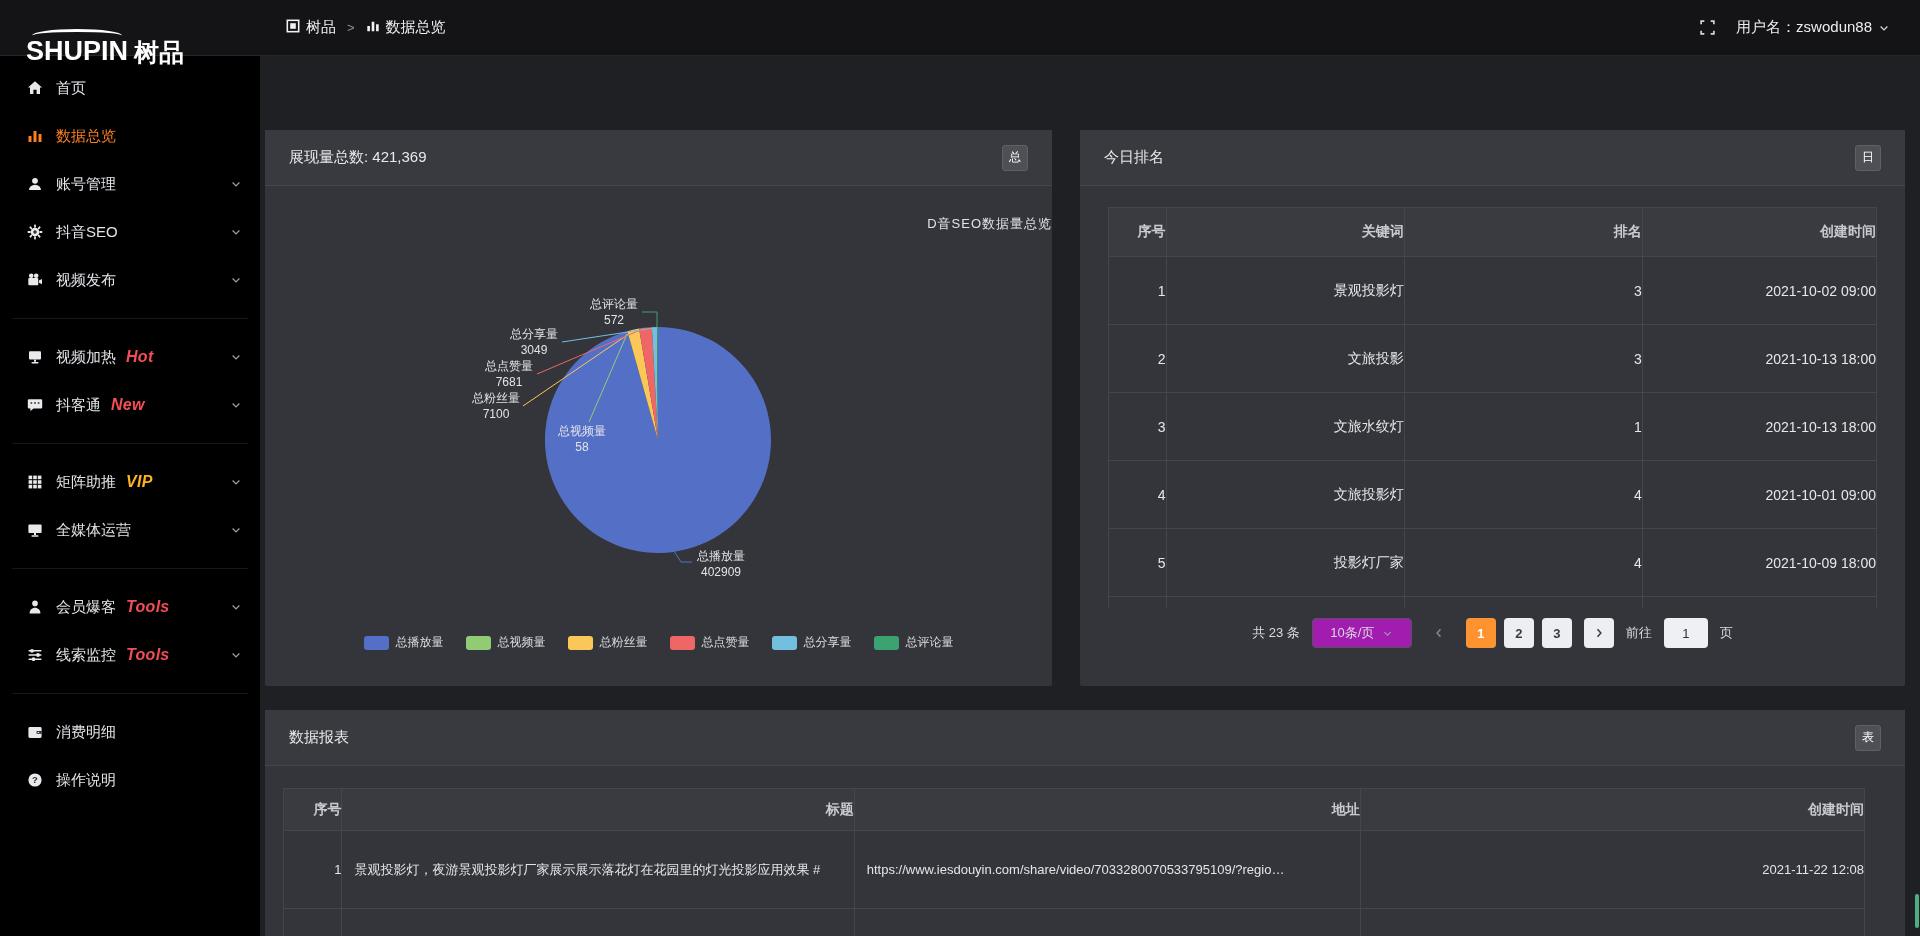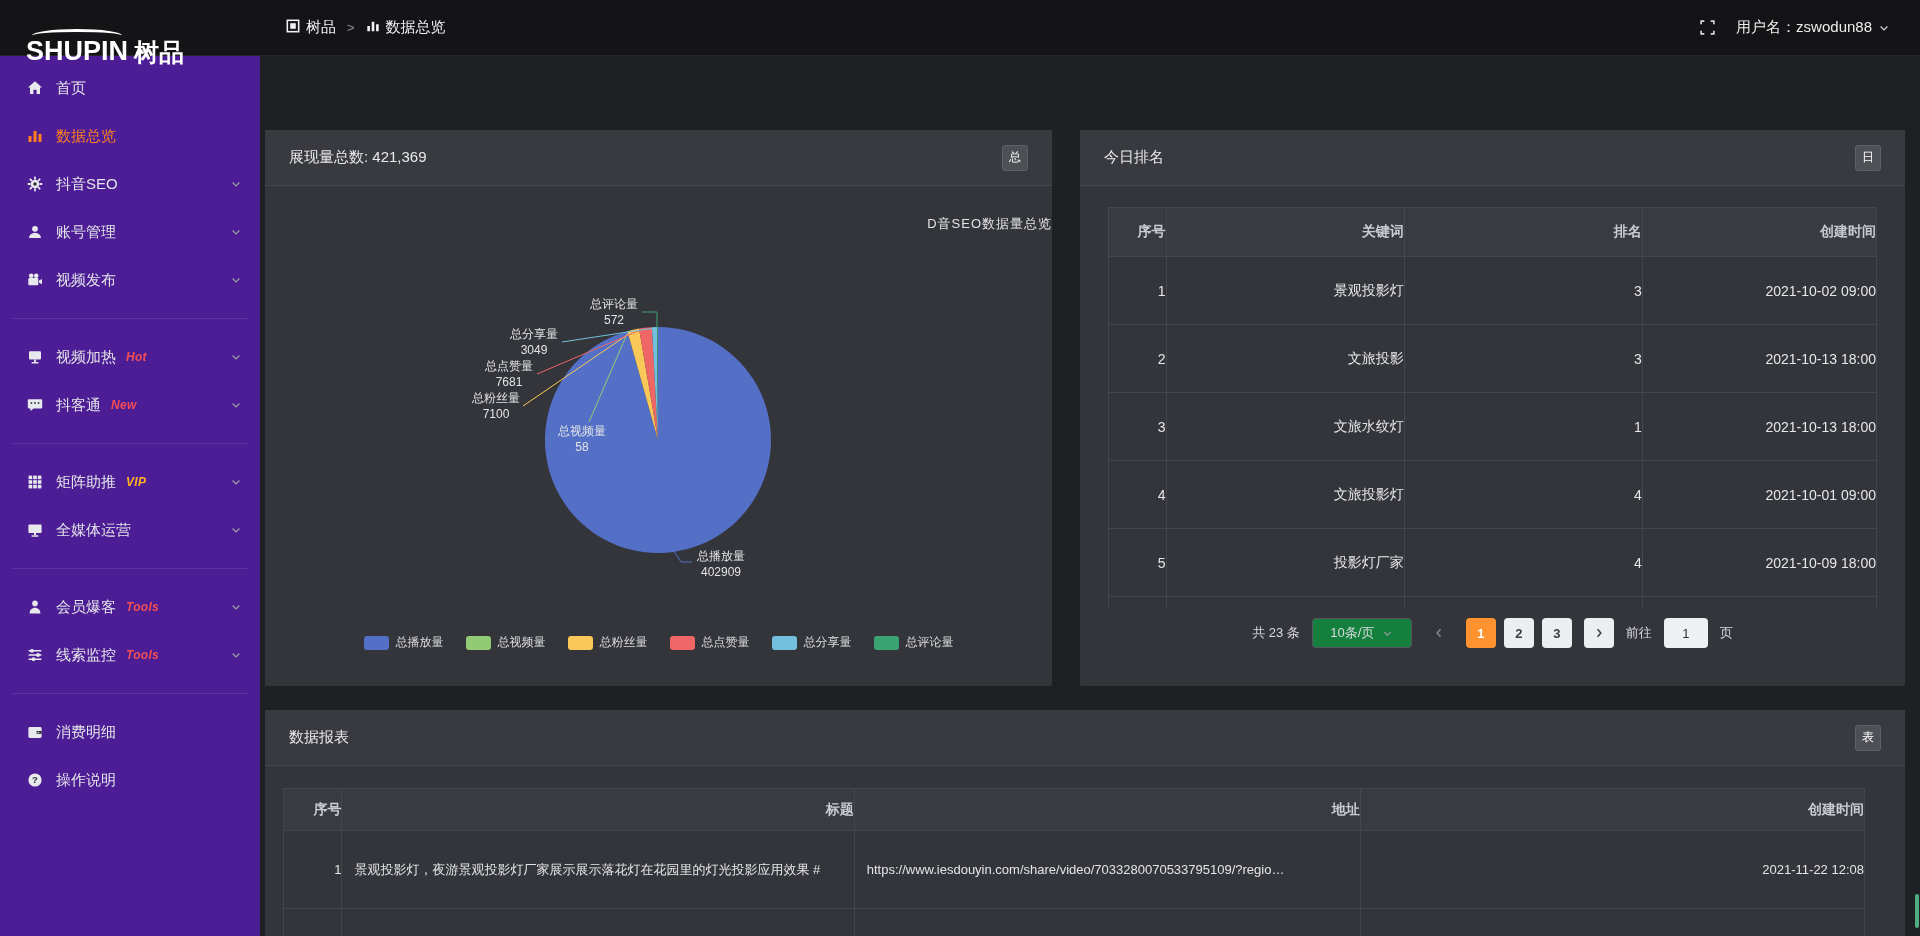--- a/index.html
+++ b/index.html
@@ -13,26 +13,26 @@
   .logo-en::before { content:""; position:absolute; top:-9px; left:6px; right:6px; height:10px; border-top:3px solid #fff; border-radius:50% 50% 0 0; }
   .logo-cn { font-size:25px; font-weight:bold; line-height:1; color:#fff; }
   .breadcrumb { display:flex; align-items:center; gap:8px; font-size:15px; margin-left:26px; color:#f0f1f4; }
   .bc-item { display:flex; align-items:center; gap:6px; cursor:pointer; }
   .bc-sep { color:#8f9197; font-size:13px; margin:0 3px; }
   .header-right { margin-left:auto; display:flex; align-items:center; gap:20px; padding-right:30px; font-size:15px; color:#eceded; }
   .fs-btn { display:flex; cursor:pointer; color:#d4d5d8; }
   .user-wrap { display:flex; align-items:center; gap:6px; cursor:pointer; }
 
   
-  .sidebar { position:absolute; top:56px; left:0; width:260px; height:880px; background:#4c1d95; padding-top:8px; }
+  .sidebar { position:absolute; top:56px; left:0; width:260px; height:880px; background:#000000; padding-top:8px; }
   .side-item { height:48px; display:flex; align-items:center; padding:0 18px 0 26px; font-size:15px; color:#e3e4e8; cursor:pointer; }
   .side-item .icon { width:17px; height:17px; display:flex; align-items:center; justify-content:center; color:#e8e9ec; margin-right:13px; flex:none; }
   .side-item.active { color:#ff7f1f; }
   .side-item.active .icon { color:#ff7f1f; }
-  .side-badge { font-style:italic; font-weight:bold; font-size:12px; margin-left:10px; letter-spacing:0.3px; }
+  .side-badge { font-style:italic; font-weight:bold; font-size:16px; margin-left:10px; letter-spacing:0.3px; }
   .side-chevron { margin-left:auto; color:#9b9da3; display:flex; }
   .side-divider { height:1px; background:rgba(255,255,255,0.09); margin:14px 12px; }
 
   
   .main { position:absolute; left:260px; top:56px; width:1660px; height:880px; }
   .tabs { position:absolute; left:7px; top:19px; display:flex; gap:12px; }
   .tab { height:31px; padding:0 15px; display:flex; align-items:center; font-size:13px; border-radius:3px; background:#3a3b40; color:#e4e5e9; cursor:pointer; }
   .tab.active { background:#ff8c17; color:#fff; font-weight:bold; }
 
   .panel { position:absolute; background:#34353a; border-radius:2px; }
@@ -54,21 +54,21 @@
   
   .tbl-wrap { margin:21px 28px 0; overflow:hidden; }
   #ranking-panel .tbl-wrap { height:401px; }
   table { width:100%; border-collapse:collapse; table-layout:fixed; }
   th,td { border:1px solid #45464c; text-align:right; }
   th { height:49px; font-size:14px; color:#c9cbd1; background:#3a3b40; font-weight:bold; }
   #ranking-panel td { height:68px; font-size:14px; color:#e6e7eb; }
   tr.partial td { height:12px; border-bottom:none; }
 
   .pagination { margin-top:10px; display:flex; align-items:center; justify-content:center; gap:12px; font-size:13px; color:#d9dadf; }
-  .page-size { width:100px; height:30px; border:1px solid #55565c; border-radius:4px; background:#15803d; display:flex; align-items:center; justify-content:center; gap:8px; cursor:pointer; color:#d9dadf; }
+  .page-size { width:100px; height:30px; border:1px solid #55565c; border-radius:4px; background:#a21caf; display:flex; align-items:center; justify-content:center; gap:8px; cursor:pointer; color:#d9dadf; }
   .page-btn { min-width:30px; height:30px; border-radius:4px; background:#eceef2; color:#3a3b40; display:flex; align-items:center; justify-content:center; font-weight:bold; cursor:pointer; font-size:13px; }
   .page-btn.current { background:#ff9330; color:#fff; }
   .page-prev { background:transparent; color:#85878d; }
   .goto-input { width:44px; height:30px; border-radius:4px; border:none; background:#eef0f3; color:#2f3033; text-align:center; font-size:13px; font-family:inherit; }
 
   #report-panel th { height:42px; }
   #report-panel td { height:78px; font-size:13px; color:#e4e5e9; }
   #report-panel .tbl-wrap { margin:22px 40px 0 18px; height:222px; }
   .cell-left { text-align:left; padding:0 12px; white-space:nowrap; overflow:hidden; }
   .url { color:#ef7722; cursor:pointer; }
@@ -127,51 +127,51 @@
       <span class="icon">
         <svg width="16" height="16" viewBox="0 0 16 16" fill="currentColor">
           <path d="M1.5 8h3v6h-3zM6.5 3h3v11h-3zM11.5 6h3v8h-3z"></path>
         </svg>
       </span>
       <span>数据总览</span>
     </div>
     <div class="side-item">
       <span class="icon">
         <svg width="16" height="16" viewBox="0 0 16 16" fill="currentColor">
+          <circle cx="8" cy="4.8" r="2.9"></circle>
+          <path d="M2 14a6 5.2 0 0 1 12 0z"></path>
+        </svg>
+      </span>
+      <span>账号管理</span>
+      <span class="side-chevron">
+        <svg width="12" height="12" viewBox="0 0 16 16" fill="none" stroke="currentColor" stroke-width="1.7">
+          <path d="M3.5 6l4.5 4.5L12.5 6"></path>
+        </svg>
+      </span>
+    </div>
+    <div class="side-item">
+      <span class="icon">
+        <svg width="16" height="16" viewBox="0 0 16 16" fill="currentColor">
           <g>
             <circle cx="8" cy="8" r="4.3"></circle>
             <circle cx="8" cy="8" r="1.7" fill="#2b2c30"></circle>
             <g>
               <rect x="7.1" y="0.6" width="1.8" height="3.1" rx="0.6" transform="rotate(0 8 8)"></rect>
               <rect x="7.1" y="0.6" width="1.8" height="3.1" rx="0.6" transform="rotate(45 8 8)"></rect>
               <rect x="7.1" y="0.6" width="1.8" height="3.1" rx="0.6" transform="rotate(90 8 8)"></rect>
               <rect x="7.1" y="0.6" width="1.8" height="3.1" rx="0.6" transform="rotate(135 8 8)"></rect>
               <rect x="7.1" y="0.6" width="1.8" height="3.1" rx="0.6" transform="rotate(180 8 8)"></rect>
               <rect x="7.1" y="0.6" width="1.8" height="3.1" rx="0.6" transform="rotate(225 8 8)"></rect>
               <rect x="7.1" y="0.6" width="1.8" height="3.1" rx="0.6" transform="rotate(270 8 8)"></rect>
               <rect x="7.1" y="0.6" width="1.8" height="3.1" rx="0.6" transform="rotate(315 8 8)"></rect>
             </g>
           </g>
         </svg>
       </span>
       <span>抖音SEO</span>
-      <span class="side-chevron">
-        <svg width="12" height="12" viewBox="0 0 16 16" fill="none" stroke="currentColor" stroke-width="1.7">
-          <path d="M3.5 6l4.5 4.5L12.5 6"></path>
-        </svg>
-      </span>
-    </div>
-    <div class="side-item">
-      <span class="icon">
-        <svg width="16" height="16" viewBox="0 0 16 16" fill="currentColor">
-          <circle cx="8" cy="4.8" r="2.9"></circle>
-          <path d="M2 14a6 5.2 0 0 1 12 0z"></path>
-        </svg>
-      </span>
-      <span>账号管理</span>
       <span class="side-chevron">
         <svg width="12" height="12" viewBox="0 0 16 16" fill="none" stroke="currentColor" stroke-width="1.7">
           <path d="M3.5 6l4.5 4.5L12.5 6"></path>
         </svg>
       </span>
     </div>
     <div class="side-item">
       <span class="icon">
         <svg width="16" height="16" viewBox="0 0 16 16" fill="currentColor">
           <circle cx="4.2" cy="3.8" r="2.3"></circle>

